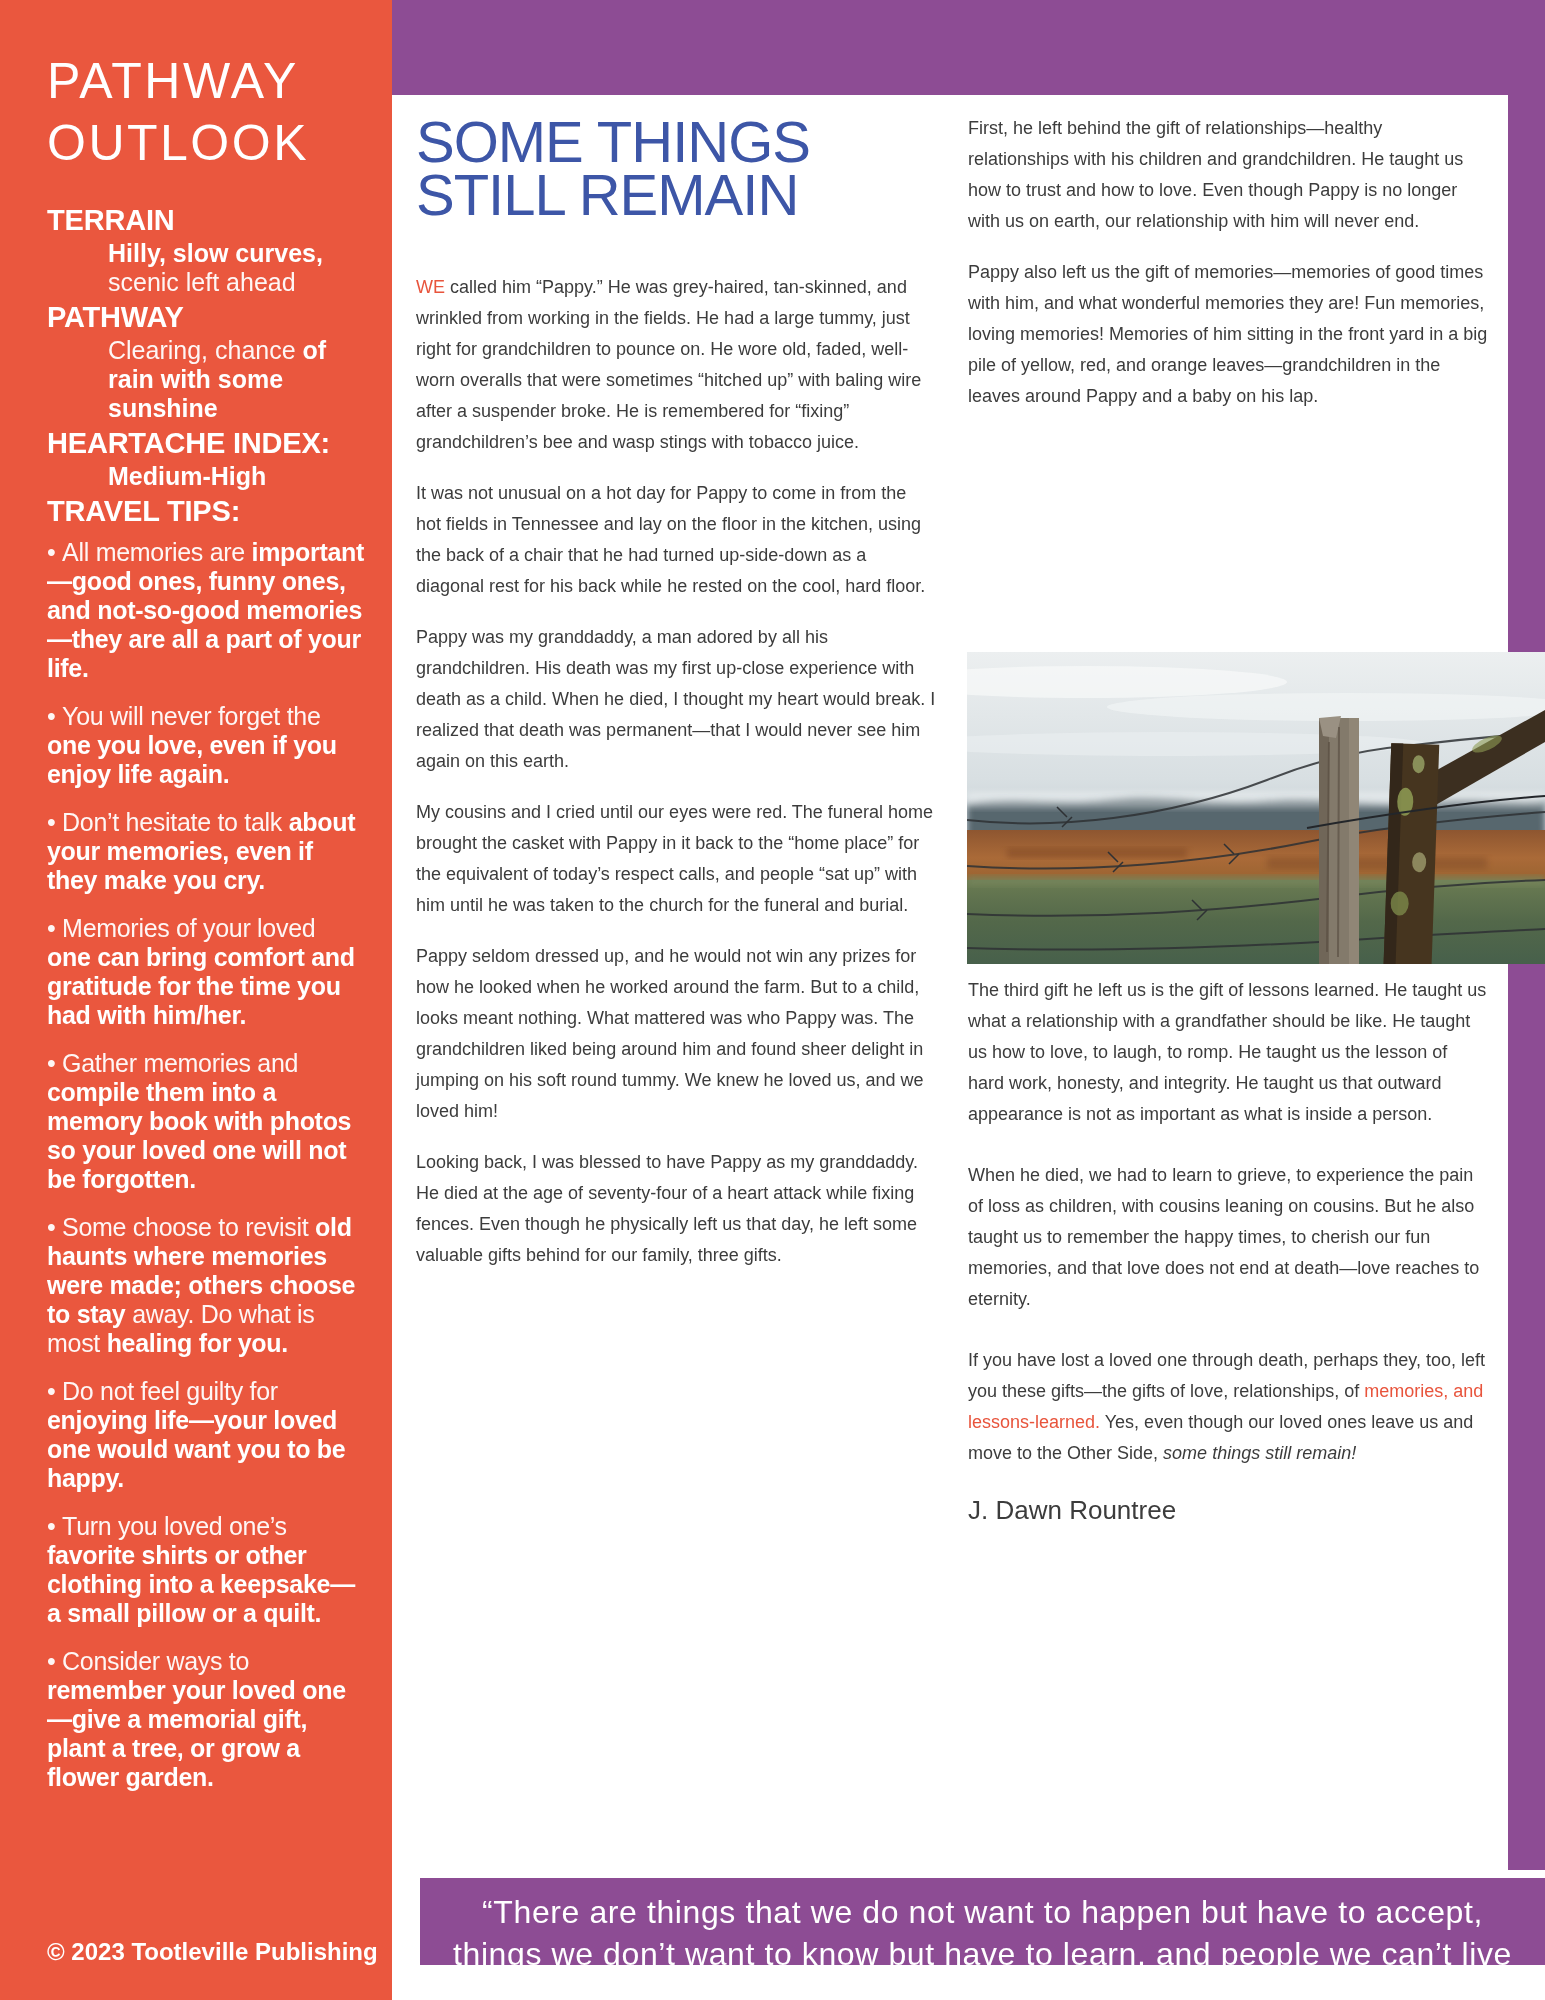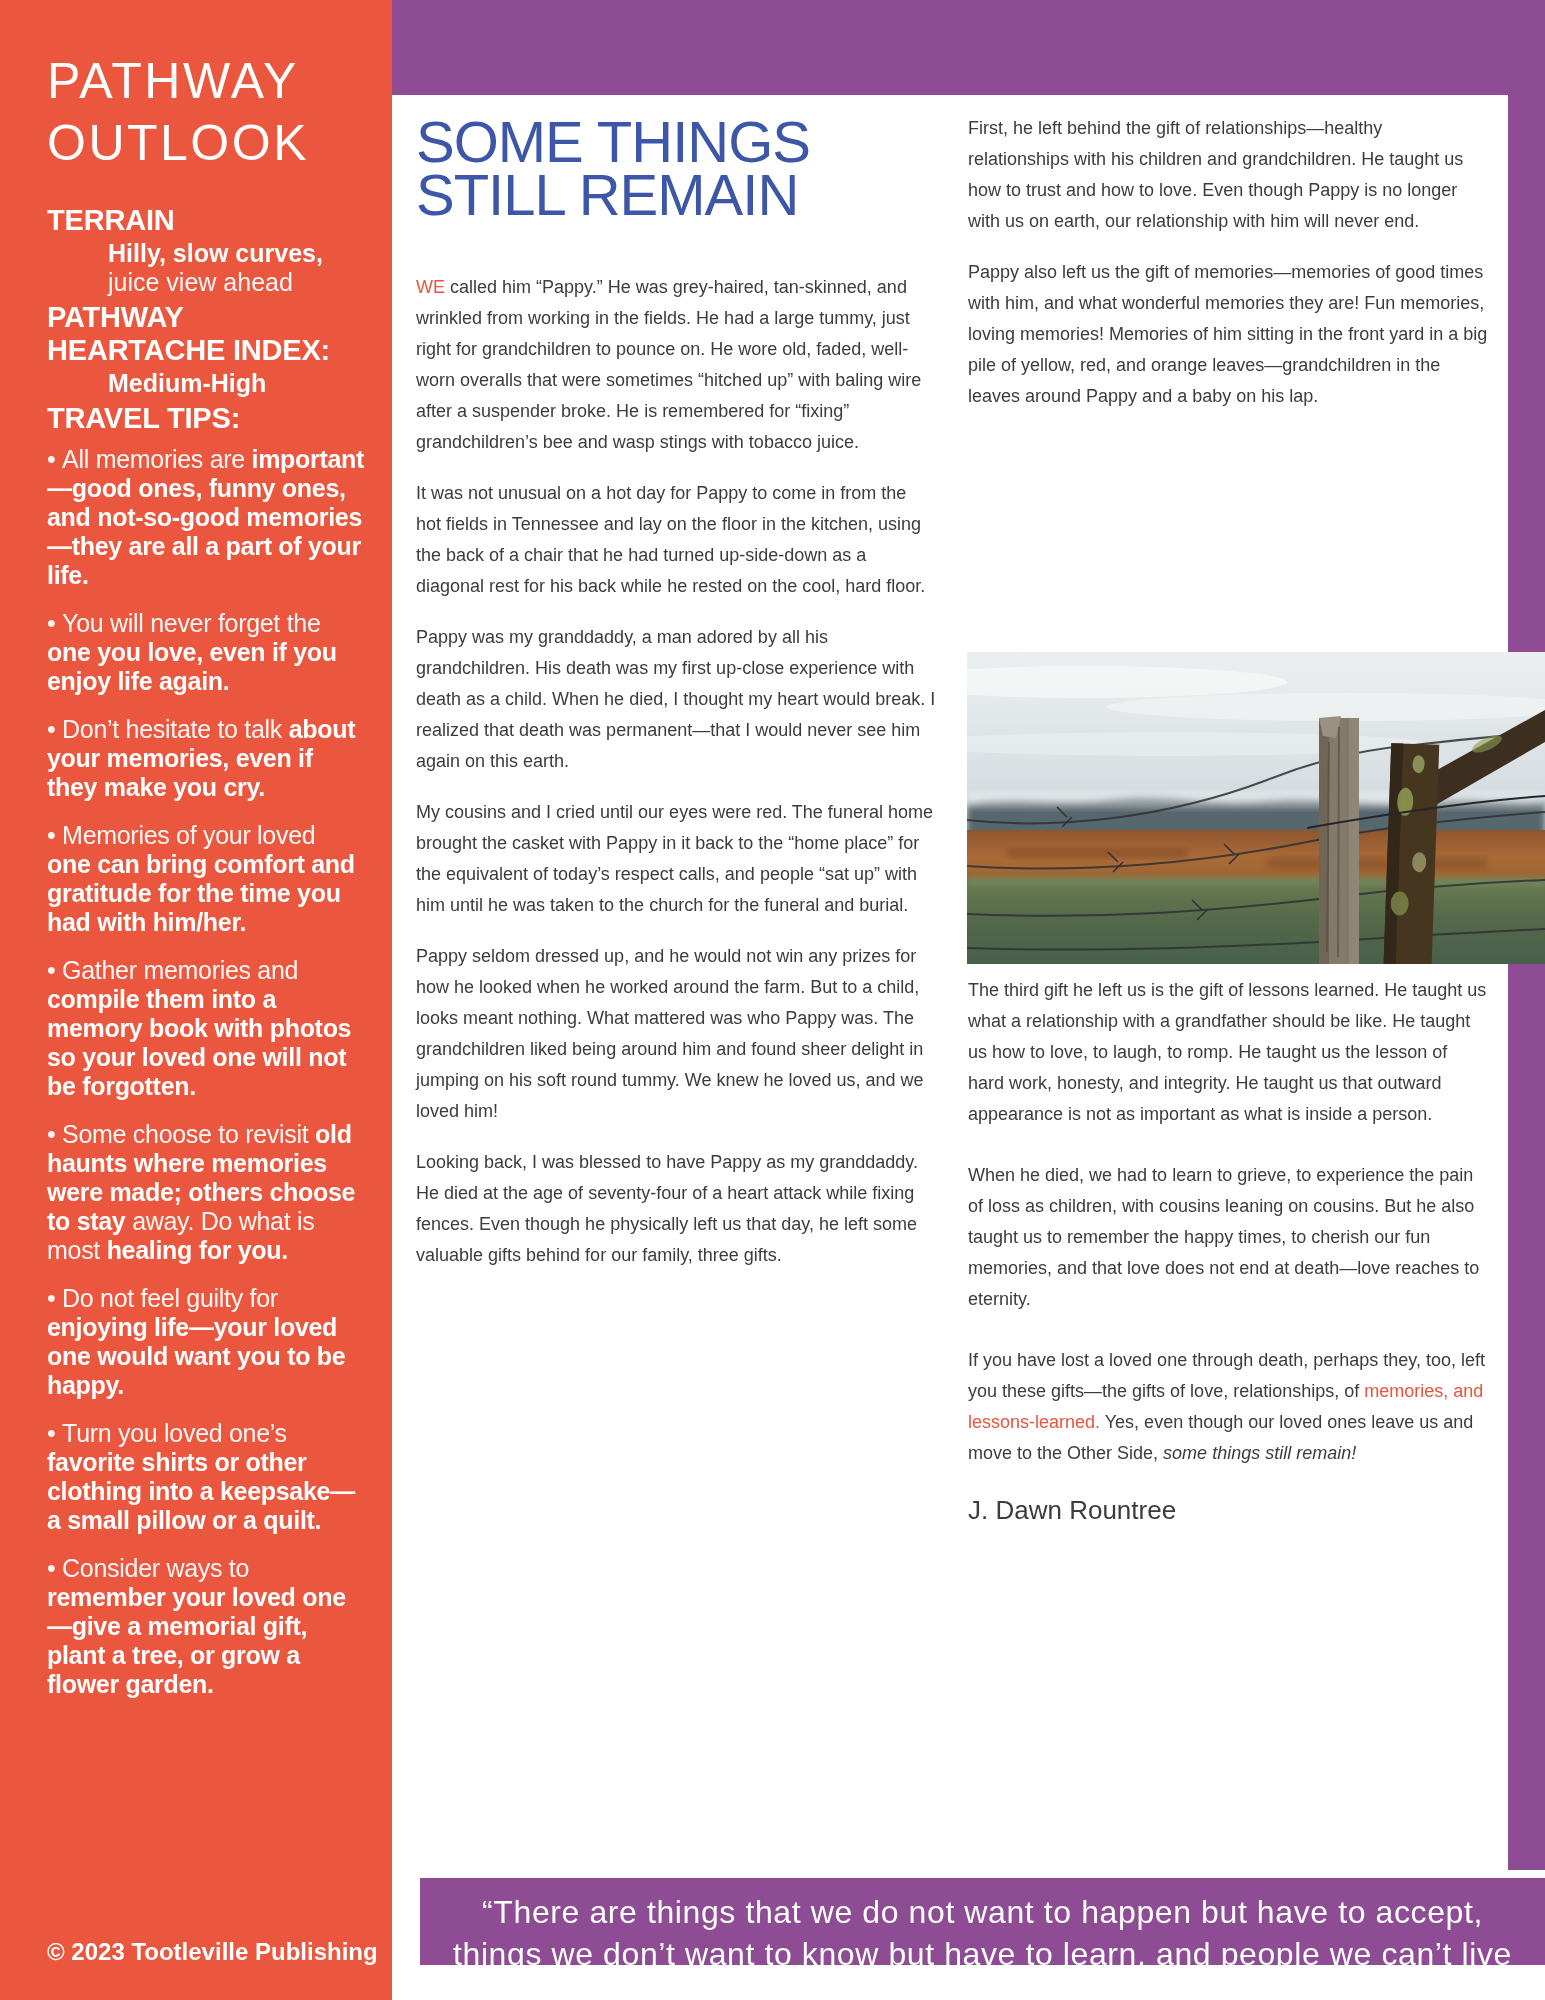--- a/index.html
+++ b/index.html
@@ -58,24 +58,25 @@
 <div class="sidebar">
   <div class="sb-title">
 
       <div class="sb-title-line">PATHWAY</div>
       <div class="sb-title-line">OUTLOOK</div>
     </div>
   <div>
 
   <div class="sb-section">
         <div class="sb-heading">TERRAIN</div>
-        <div class="sb-value"><span class="seg-b">Hilly, slow curves, </span><span class="seg-l">juice view ahead</span></div>
+        <div class="sb-value"><span class="seg-b">Hilly, slow curves, </span><span class="seg-l">scenic left ahead</span></div>
       </div>
       <div class="sb-section">
         <div class="sb-heading">PATHWAY</div>
+        <div class="sb-value"><span class="seg-l">Clearing, chance </span><span class="seg-b">of rain with some sunshine</span></div>
       </div>
       <div class="sb-section">
         <div class="sb-heading">HEARTACHE INDEX:</div>
         <div class="sb-value"><span class="seg-b">Medium-High</span></div>
       </div>
     </div>
   <div class="sb-heading">TRAVEL TIPS:</div>
   <div class="sb-tips">
 
   <div class="sb-tip"><span class="seg-l">All memories are </span><span class="seg-b">important—good ones, funny ones, and not-so-good memories—they are all a part of your life.</span></div>

